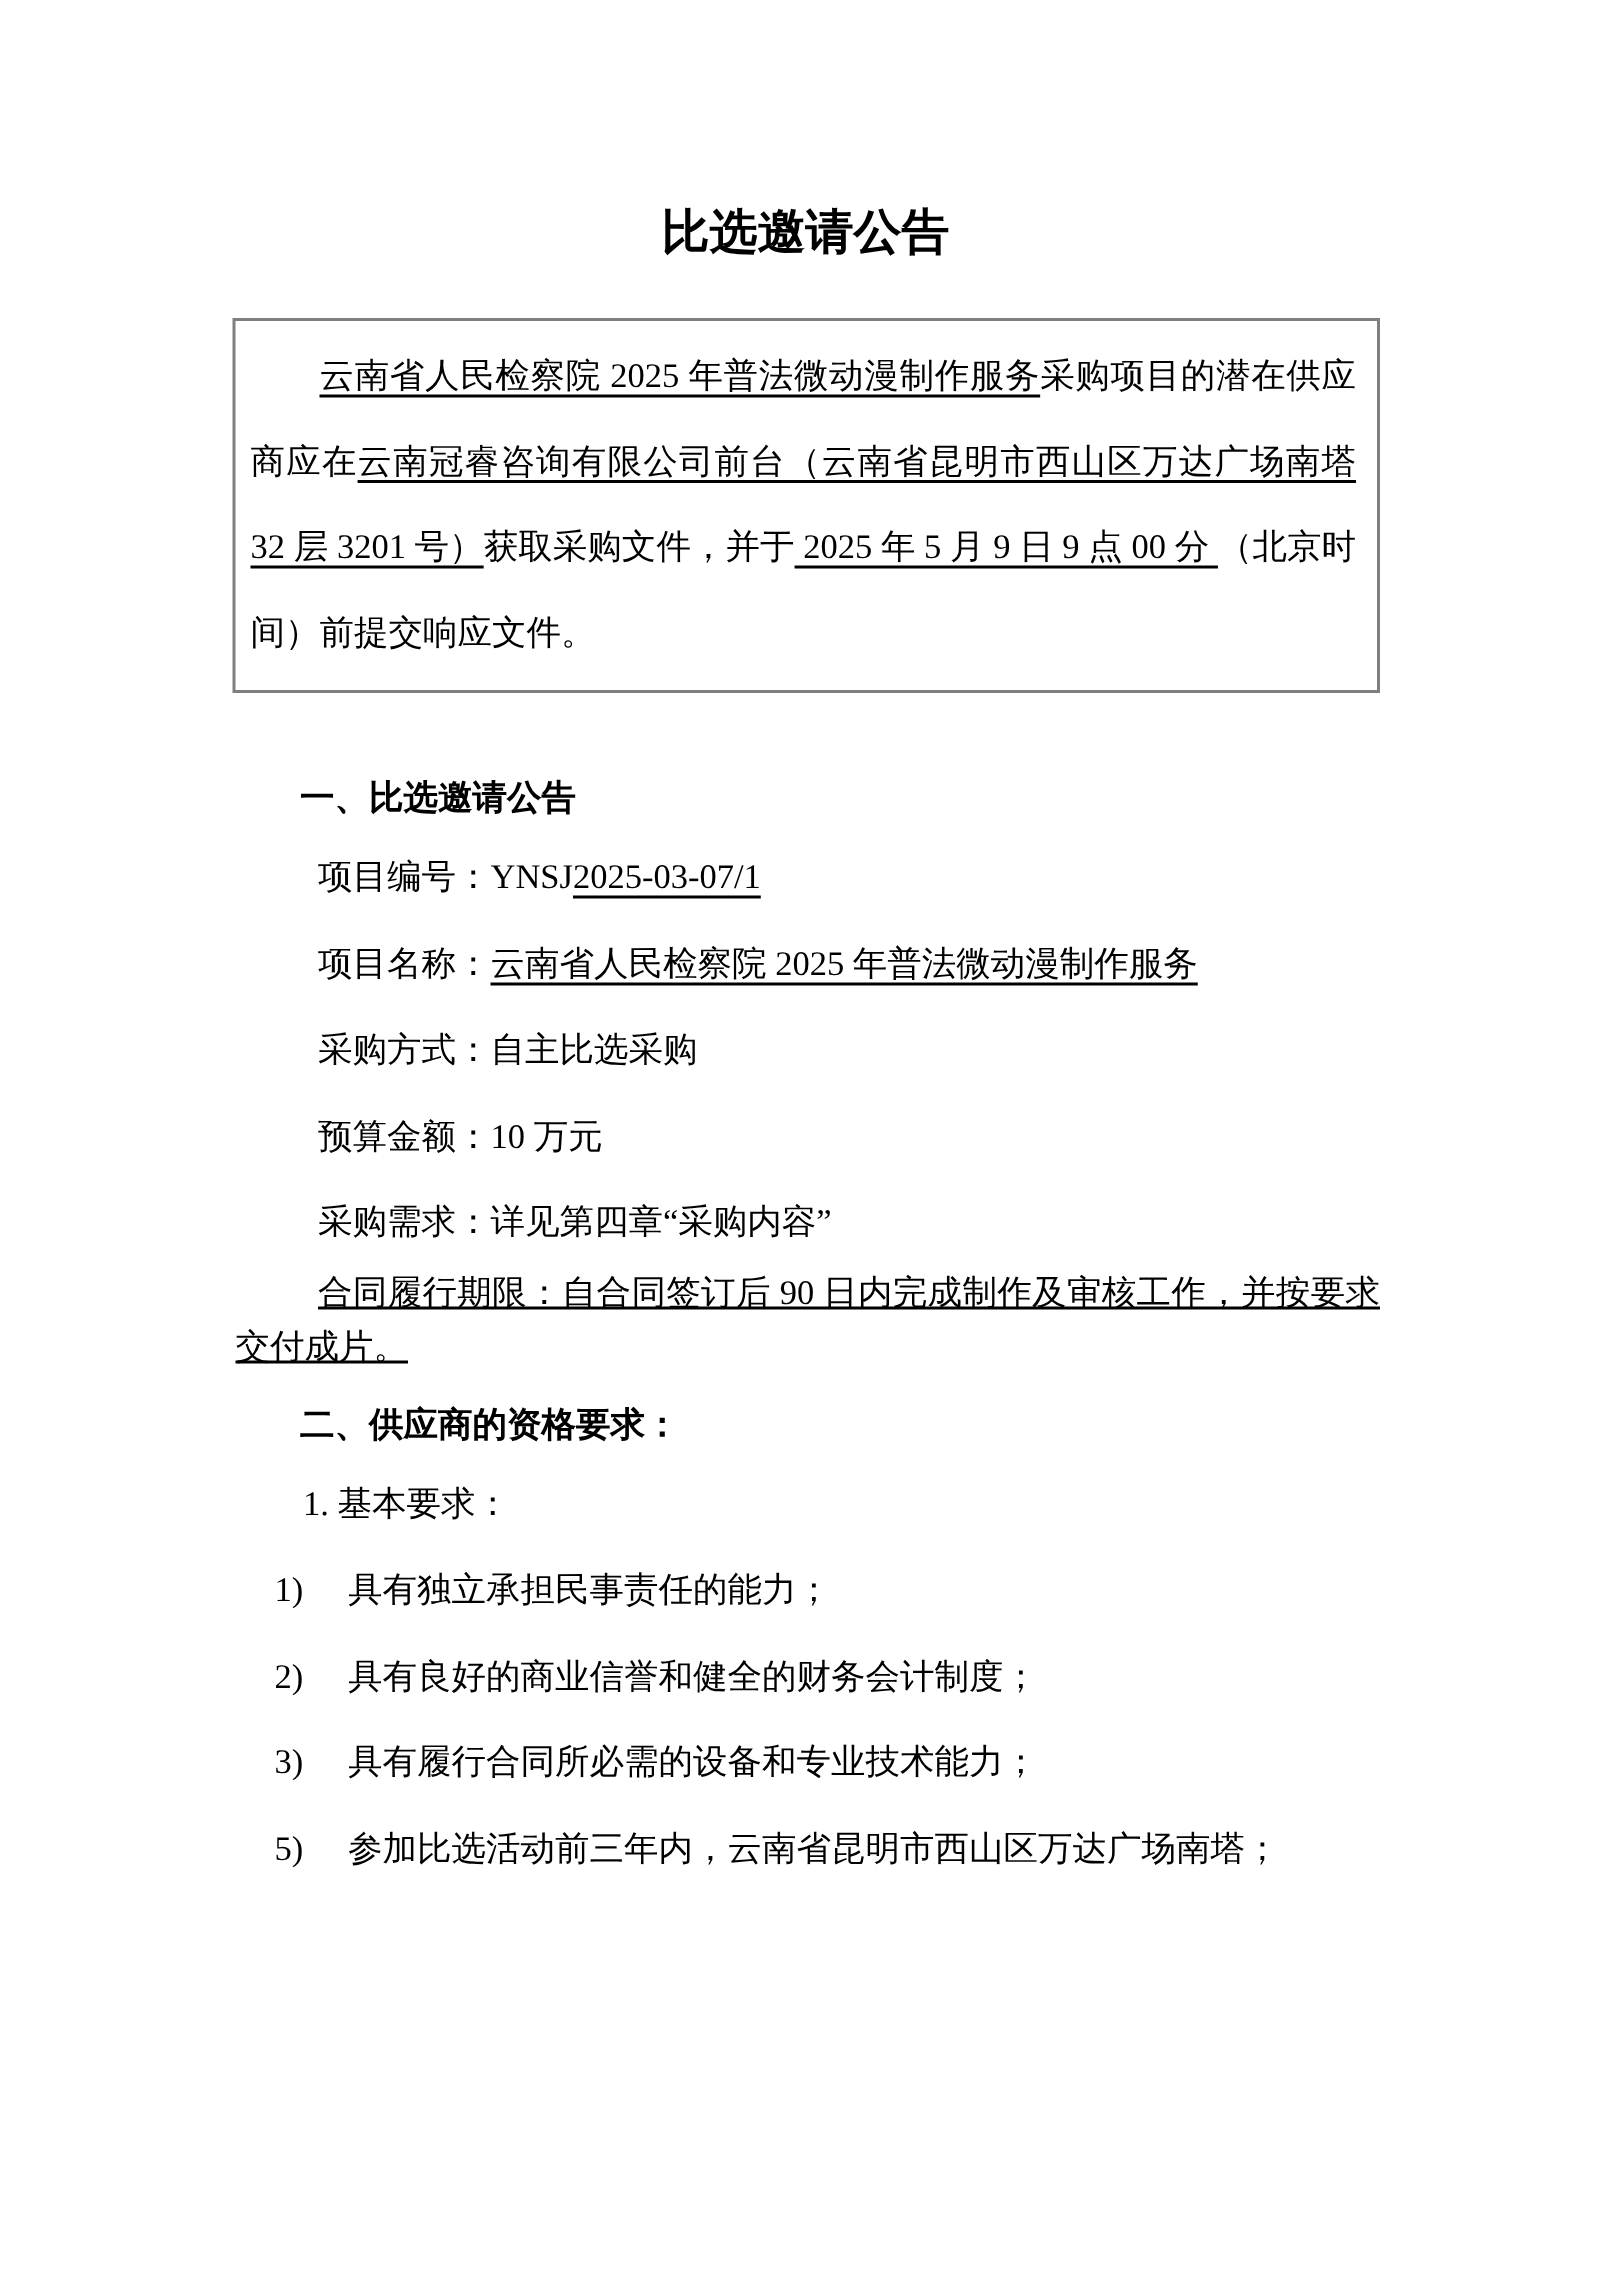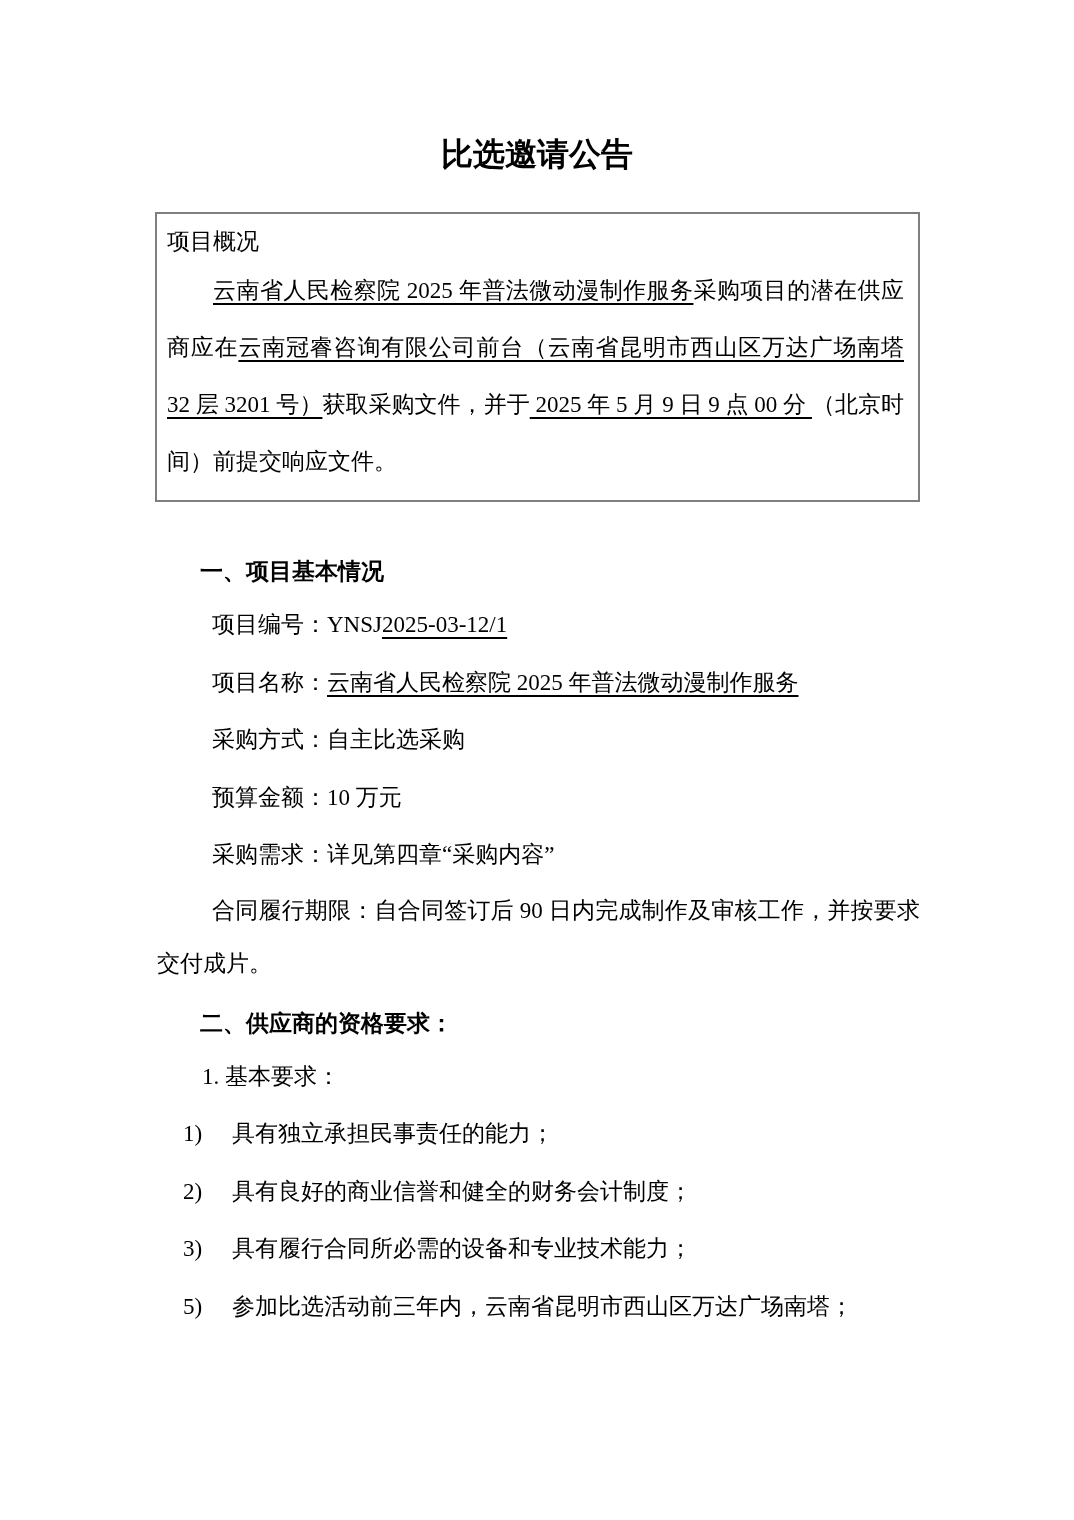--- a/index.html
+++ b/index.html
@@ -66,22 +66,23 @@
     margin-top: 8px;
   }
   .detail-line {
     margin: 0;
     padding-left: 55px;
     line-height: 57.5px;
   }
   .para-contract {
     margin: 0;
     text-indent: 55px;
-    line-height: 53px;
+    line-height: 36px;
     text-align: justify;
+    text-decoration: underline;
   }
   .sub-heading {
     margin: 0;
     padding-left: 45px;
     line-height: 57.5px;
   }
   .req-item {
     margin: 0;
     padding-left: 26px;
     line-height: 57.5px;
@@ -92,29 +93,28 @@
   }
 </style>
 </head>
 <body>
 
 <div class="page">
 
   <h1 class="doc-title">比选邀请公告</h1>
 
   <div class="overview-box">
-    <div class="box-label">项目概况</div>
     <p class="box-para"><span class="u">云南省人民检察院 2025 年普法微动漫制作服务</span><span>采购项目的潜在供应商应在</span><span class="u">云南冠睿咨询有限公司前台（云南省昆明市西山区万达广场南塔 32 层 3201 号）</span><span>获取采购文件，并于</span><span class="u"> 2025 年 5 月 9 日 9 点 00 分 </span><span>（北京时间）前提交响应文件。</span></p>
   </div>
 
   <div class="main">
 
-    <h2 class="sec-heading">一、项目基本情况</h2>
+    <h2 class="sec-heading">一、比选邀请公告</h2>
 
-    <p class="detail-line"><span>项目编号：YNSJ</span><span class="u">2025-03-12/1</span></p>
+    <p class="detail-line"><span>项目编号：YNSJ</span><span class="u">2025-03-07/1</span></p>
 
     <p class="detail-line"><span>项目名称：</span><span class="u">云南省人民检察院 2025 年普法微动漫制作服务</span></p>
 
     <p class="detail-line"><span>采购方式：自主比选采购</span></p>
 
     <p class="detail-line"><span>预算金额：10 万元</span></p>
 
     <p class="detail-line"><span>采购需求：详见第四章“采购内容”</span></p>
 
     <p class="para-contract"><span>合同履行期限：自合同签订后 90 日内完成制作及审核工作，并按要求交付成片。</span></p>

